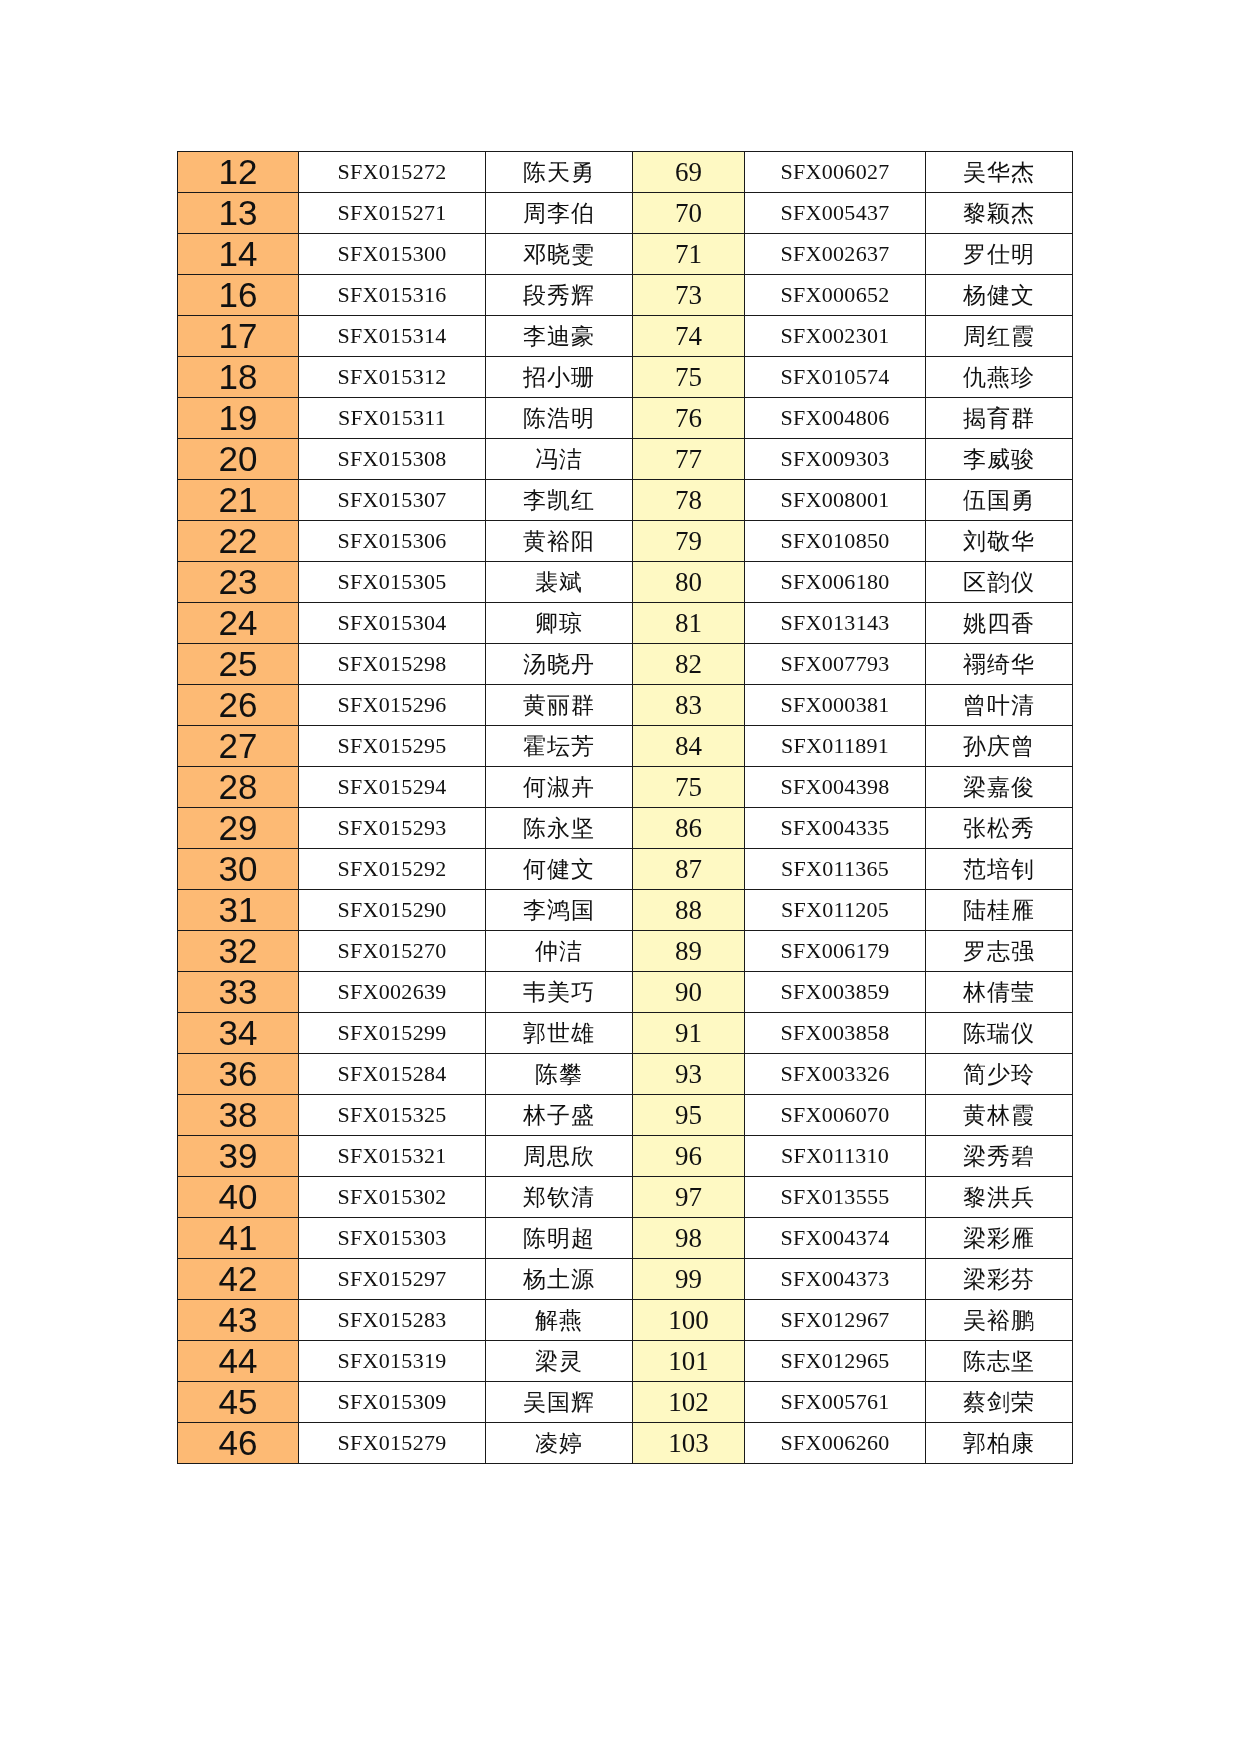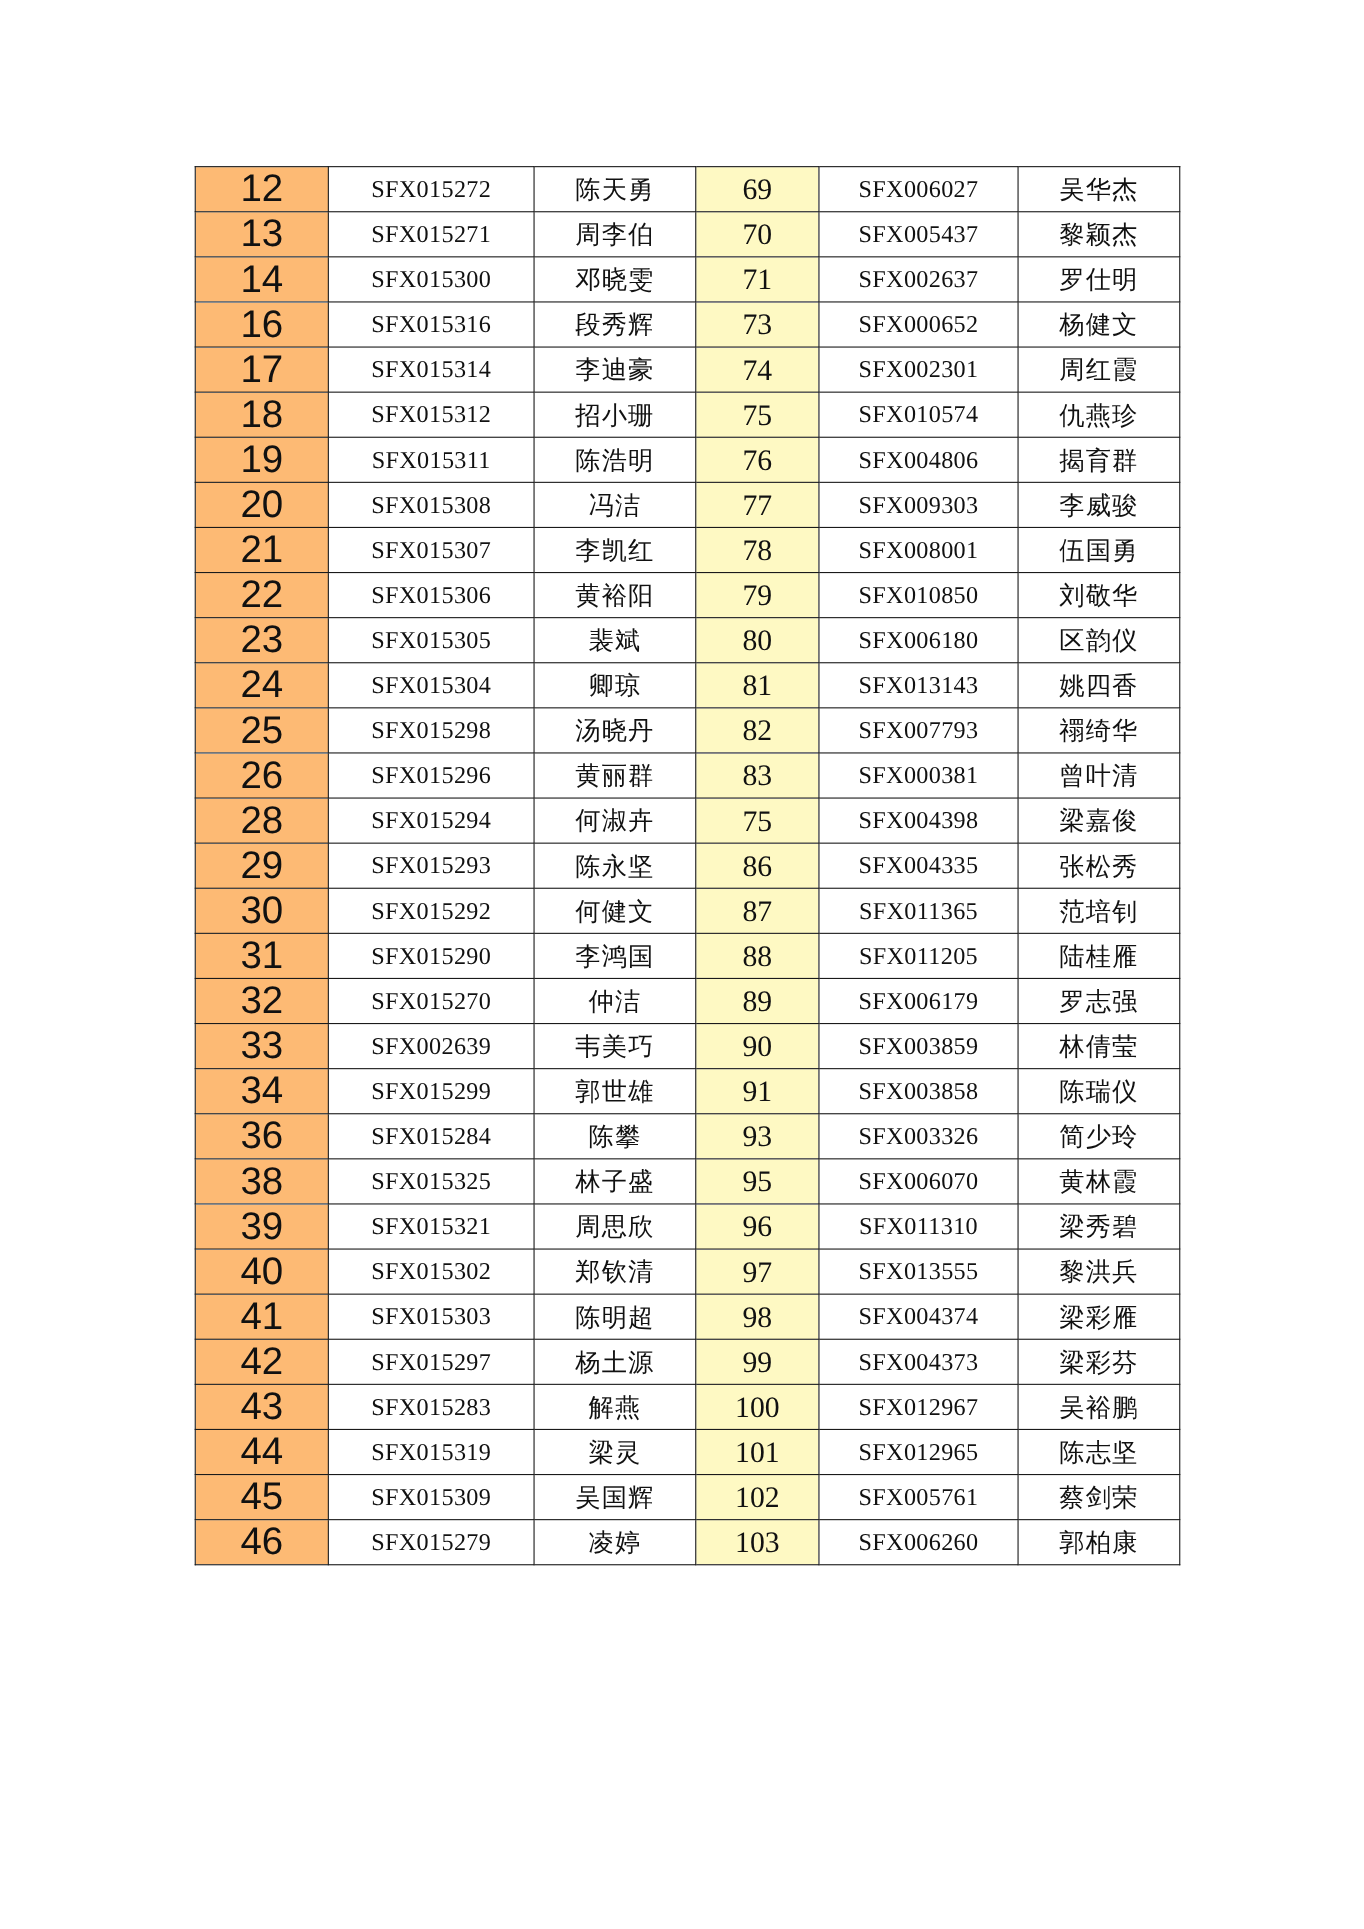--- a/index.html
+++ b/index.html
@@ -144,20 +144,28 @@
         </tr>
         <tr>
           <td class="idx-l">26</td>
           <td class="code">SFX015296</td>
           <td class="name">黄丽群</td>
           <td class="idx-r">83</td>
           <td class="code">SFX000381</td>
           <td class="name">曾叶清</td>
         </tr>
         <tr>
+          <td class="idx-l">27</td>
+          <td class="code">SFX015295</td>
+          <td class="name">霍坛芳</td>
+          <td class="idx-r">84</td>
+          <td class="code">SFX011891</td>
+          <td class="name">孙庆曾</td>
+        </tr>
+        <tr>
           <td class="idx-l">28</td>
           <td class="code">SFX015294</td>
           <td class="name">何淑卉</td>
           <td class="idx-r">75</td>
           <td class="code">SFX004398</td>
           <td class="name">梁嘉俊</td>
         </tr>
         <tr>
           <td class="idx-l">29</td>
           <td class="code">SFX015293</td>

